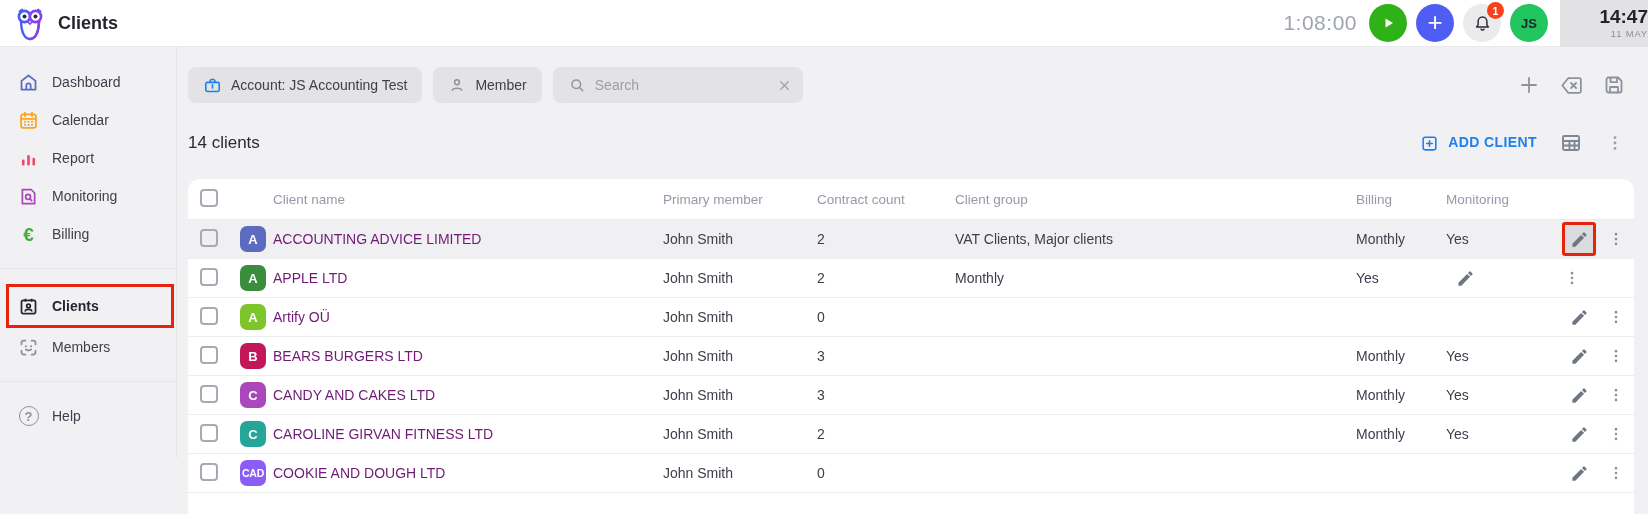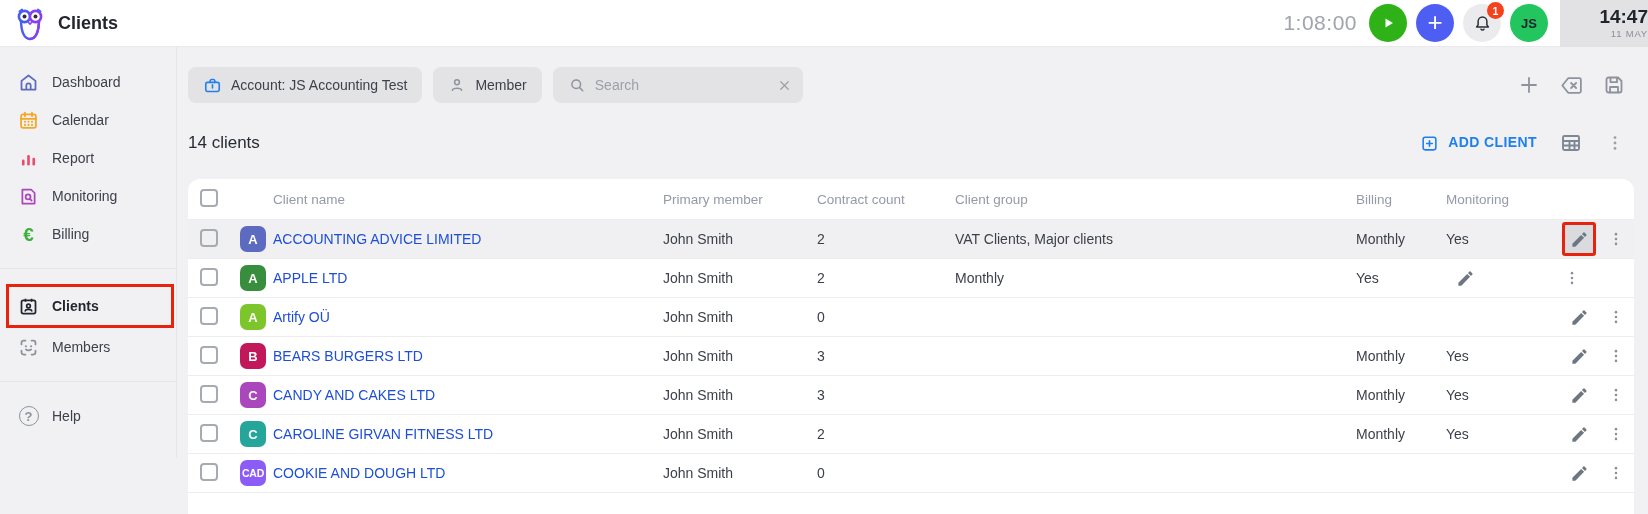--- a/index.html
+++ b/index.html
@@ -58,21 +58,21 @@
 
   
   .tablecard{margin-top:21px;background:#fff;border-radius:12px 12px 0 0;height:342px;overflow:hidden}
   .grid{display:grid;grid-template-columns:40px 33px 390px 154px 138px 401px 90px 114px 44px 1fr;align-items:center;padding-left:12px}
   .thead{height:40px;color:var(--muted);font-size:13.5px}
   .trow{height:39px;border-top:1px solid var(--rowline);font-size:14px;color:var(--cell)}
   .trow.highlighted{background:#f0f0f2}
   .checkbox{width:18px;height:18px;border:2px solid #a6abb3;border-radius:4px;display:inline-block;cursor:pointer;background:transparent}
   .avatar-badge{width:26px;height:26px;border-radius:7px;color:#fff;font-size:13px;font-weight:700;display:flex;align-items:center;justify-content:center}
   .avatar-badge.small{font-size:10.5px;letter-spacing:-.3px}
-  .cname{color:#1d4ed8}
+  .cname{color:#701a75}
   .editbtn{width:34px;height:34px;border:none;background:transparent;border-radius:3px;display:flex;align-items:center;justify-content:center;cursor:pointer;margin-left:2px}
   .editbtn.annotated{background:#d9dbdf;border:3px solid var(--annotation)}
   .kebab{border:none;background:none;cursor:pointer;display:flex;align-items:center;justify-content:center;width:24px;height:34px}
   .trow.filler{border-top:1px solid var(--rowline);height:29px}
 </style>
 </head>
 <body>
 
 <header class="topbar">
   <div class="logo">

